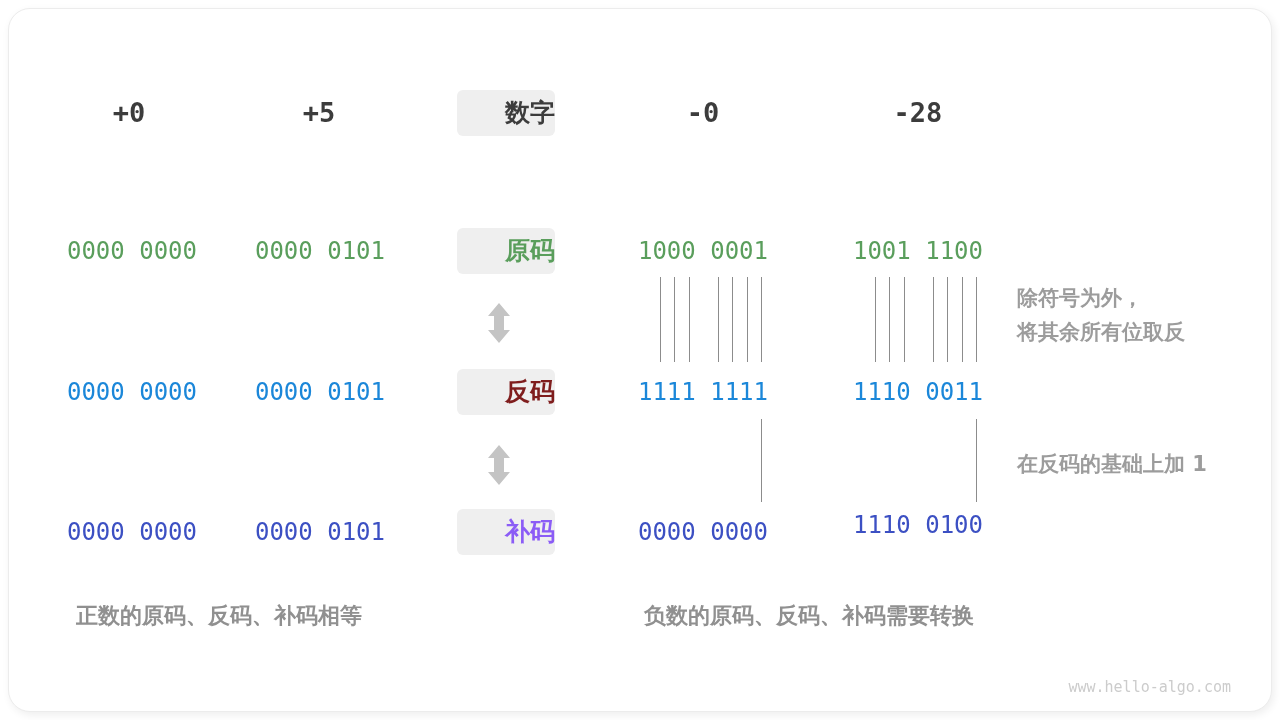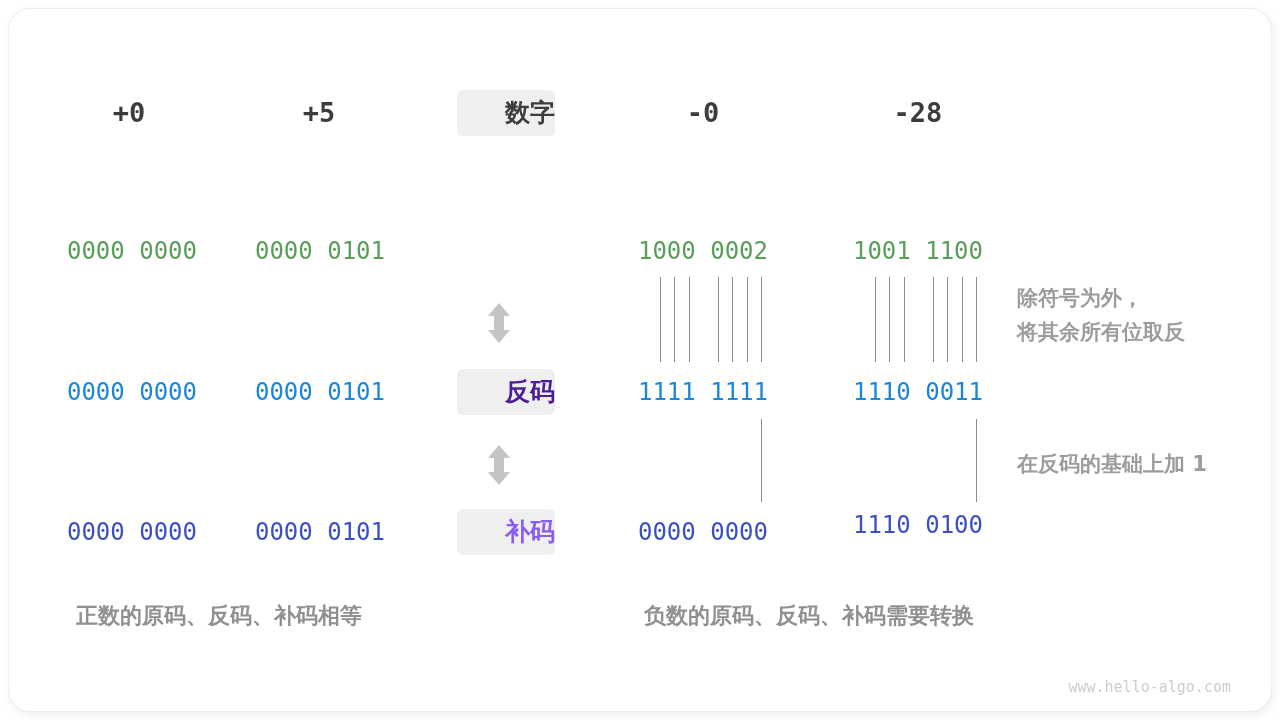--- a/index.html
+++ b/index.html
@@ -10,21 +10,21 @@
   .hdr{position:absolute;width:140px;height:32px;line-height:32px;text-align:center;
        font-family:"DejaVu Sans Mono", monospace;font-size:27px;font-weight:bold;color:#3c3c3c;white-space:pre;}
   .bin{position:absolute;width:140px;height:28px;line-height:28px;text-align:center;
        font-family:"DejaVu Sans Mono", monospace;font-size:24px;white-space:pre;}
   .bin.g{color:#5a9e5c;}
   .bin.b{color:#1b87d9;}
   .bin.i{color:#3c50c3;}
   .label-box{position:absolute;left:448px;width:98px;height:46px;line-height:46px;text-align:right;
        background:#efefef;border-radius:6px;font-size:25px;font-weight:bold;color:#3c3c3c;}
   .label-box.g{color:#5a9e5c;}
-  .label-box.b{color:#4c1d95;}
+  .label-box.b{color:#7f1d1d;}
   .label-box.i{color:#8b5cf6;}
   .vline{position:absolute;width:1px;background:#8c8c8c;}
   .arrow{position:absolute;left:477px;width:26px;height:40px;}
   .arrow svg{display:block;}
   .ann{position:absolute;left:1008px;font-size:21px;font-weight:bold;color:#9c9c9c;line-height:34px;}
   .caption{position:absolute;font-size:22px;font-weight:bold;color:#909090;height:28px;line-height:28px;margin-left:11px;}
   .watermark{position:absolute;right:40px;top:669px;font-family:"DejaVu Sans Mono", monospace;
        font-size:15px;color:#cccccc;}
 </style>
 </head>
@@ -34,21 +34,22 @@
   <div class="card">
 
     <div class="hdr" style="left:50px;top:88px">+0</div>
     <div class="hdr" style="left:240px;top:88px">+5</div>
     <div class="label-box" style="top:81px">数字</div>
     <div class="hdr" style="left:624px;top:88px">-0</div>
     <div class="hdr" style="left:839px;top:88px">-28</div>
 
     <div class="bin g" style="left:53px;top:228px">0000 0000</div>
     <div class="bin g" style="left:241px;top:228px">0000 0101</div>
-    <div class="bin g" style="left:624px;top:228px">1000 0002</div>
+    <div class="label-box g" style="top:219px">原码</div>
+    <div class="bin g" style="left:624px;top:228px">1000 0001</div>
     <div class="bin g" style="left:839px;top:228px">1001 1100</div>
 
     <div class="arrow" style="top:294px">
       <svg width="26" height="40" viewBox="0 0 26 40">
           <path fill="#c4c4c4" d="M13 0 L24 13 H18 V27 H24 L13 40 L2 27 H8 V13 H2 Z"></path>
         </svg>
     </div>
 
     <i class="vline" style="left:651px;top:268px;height:85px"></i>
     <i class="vline" style="left:665px;top:268px;height:85px"></i>

